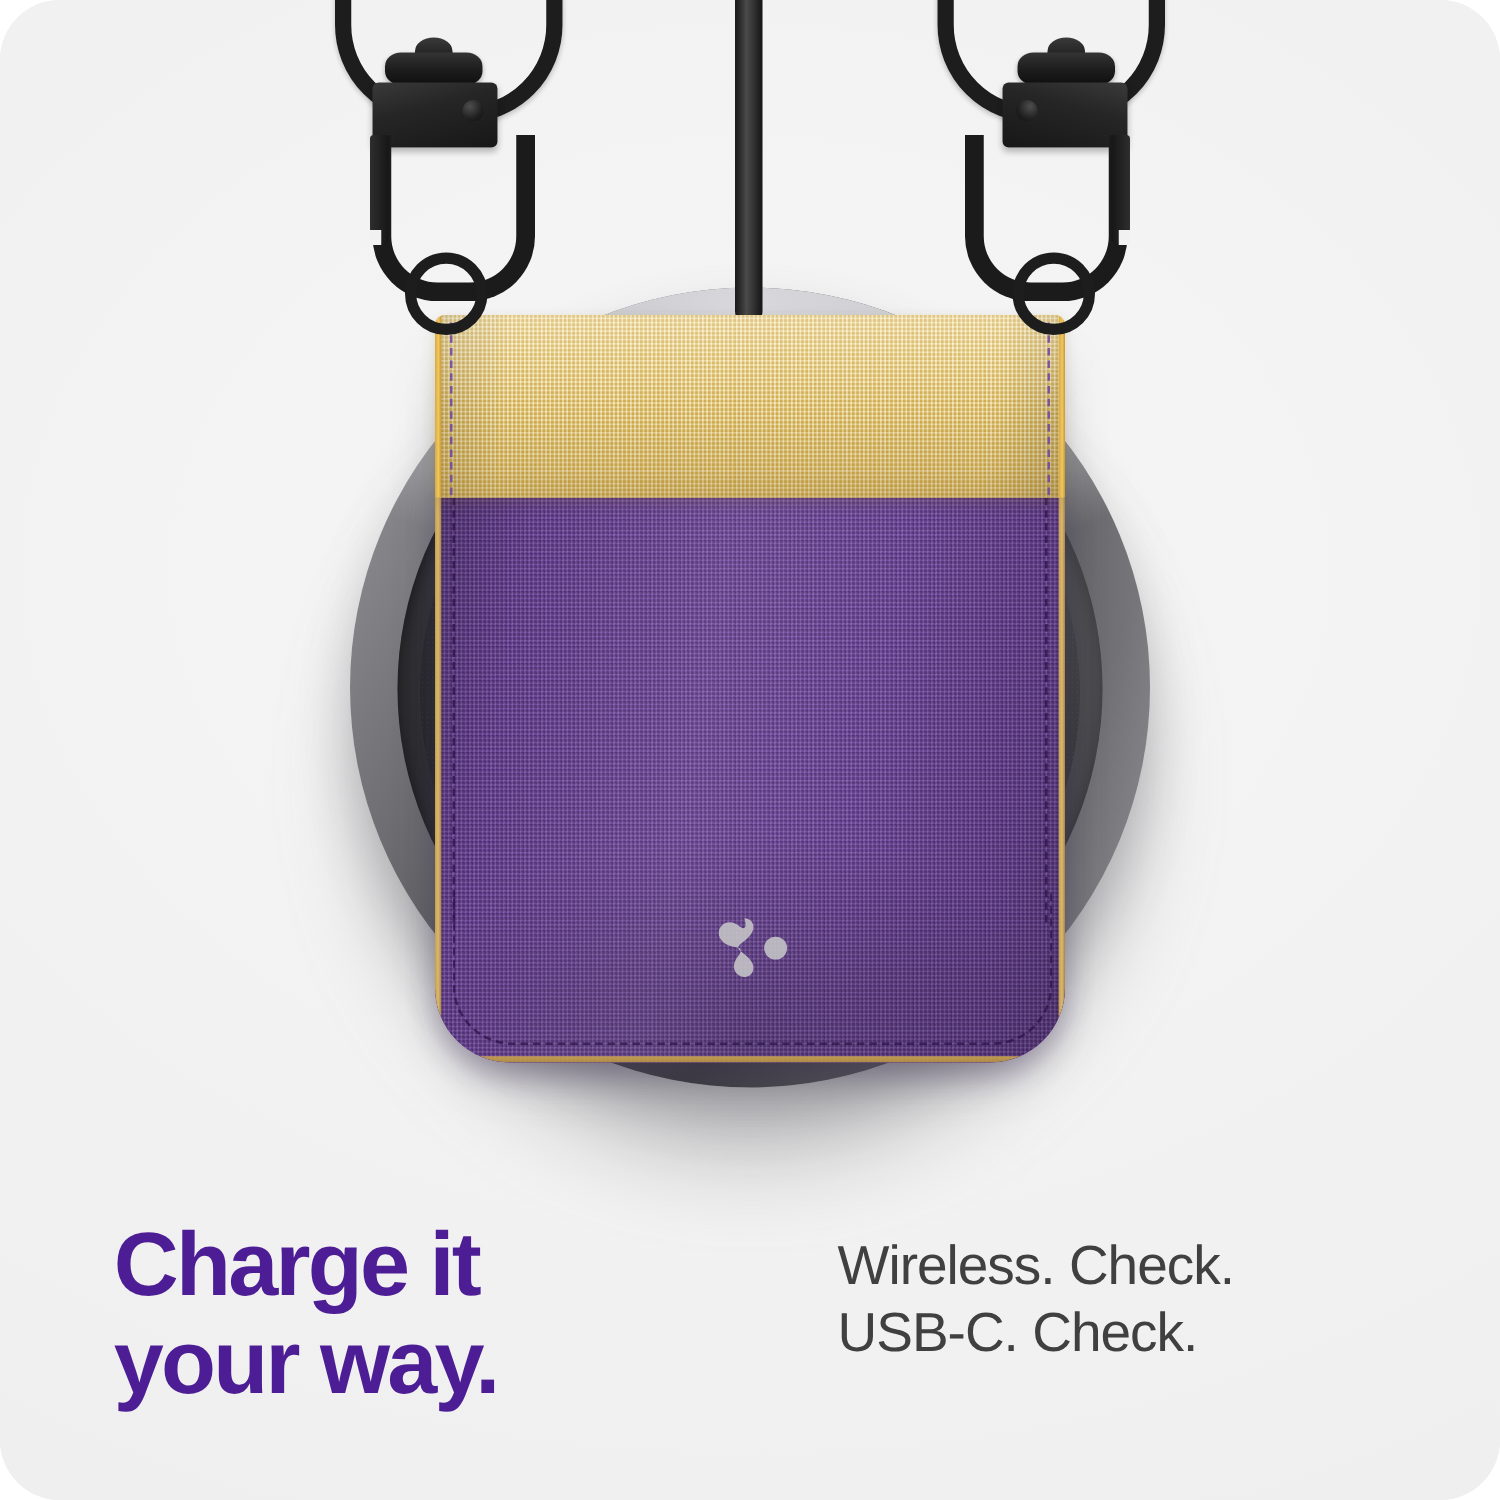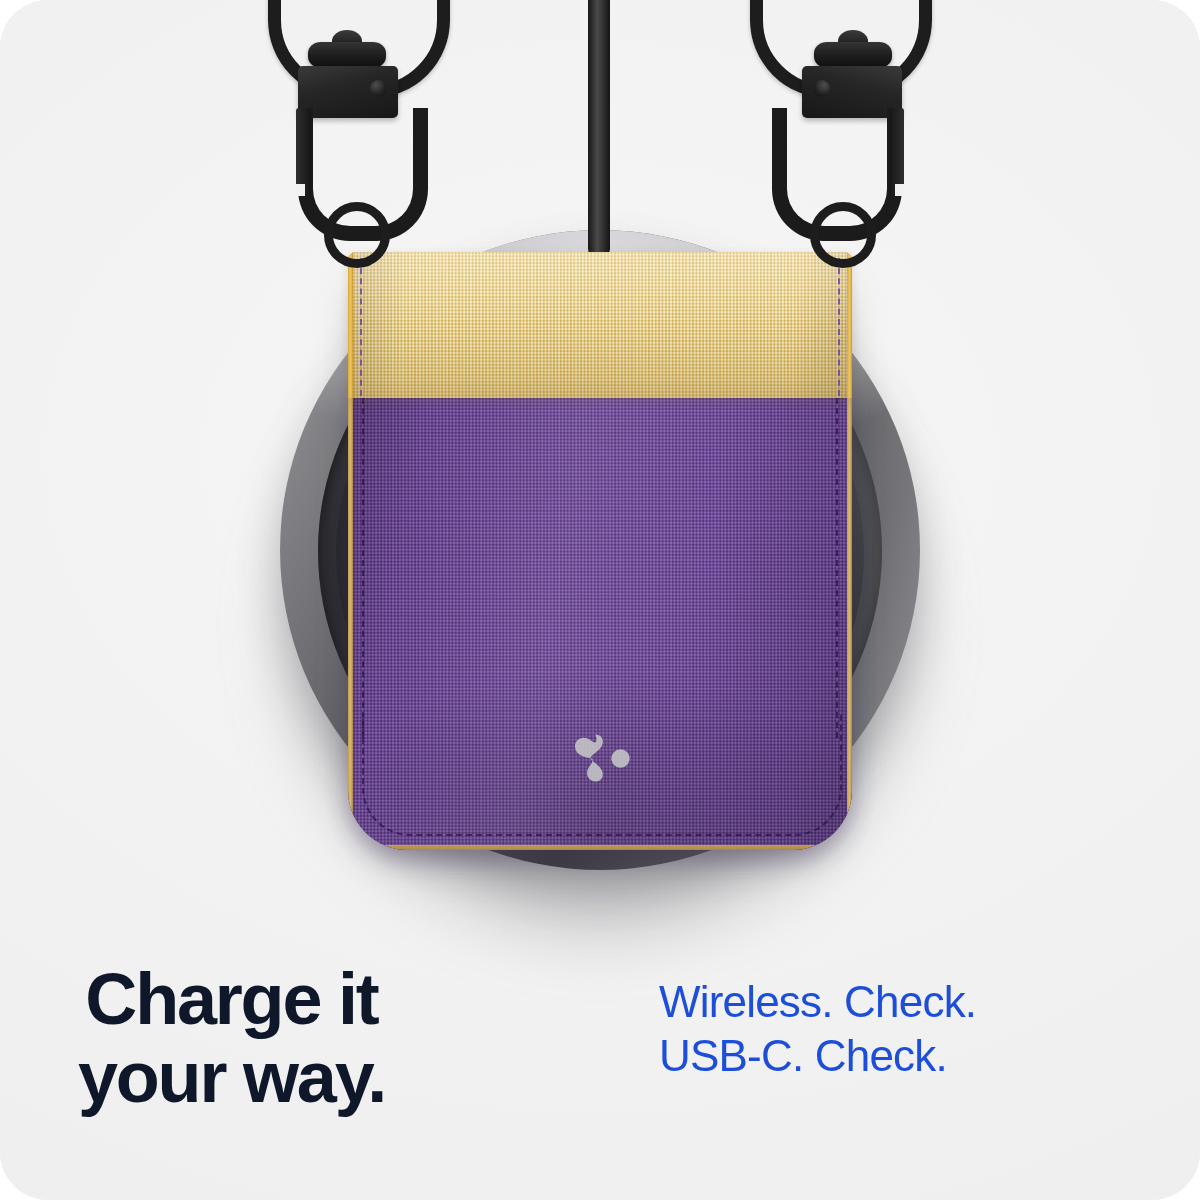--- a/index.html
+++ b/index.html
@@ -415,39 +415,38 @@
     left: 0;
     top: 960px;
     width: 1200px;
     height: 200px;
     z-index: 8;
   }
   .headline {
     position: absolute;
     left: 78px;
     top: 0;
-    margin: 0;
+    margin: 13px;
     font-size: 72px;
     line-height: 78px;
     font-weight: 700;
     letter-spacing: -2.2px;
-    color: #0f172a;
+    color: #4c1d95;
     white-space: pre-line;
-    text-align: center;
   }
   .subcopy {
     position: absolute;
     left: 654px;
     top: 10px;
-    margin: 5px;
+    margin: 16px;
     font-size: 44px;
     line-height: 54px;
     font-weight: 400;
     letter-spacing: -0.8px;
-    color: #1d4ed8;
+    color: #404040;
     white-space: pre-line;
   }
 </style>
 </head>
 <body>
 
 <div id="poster">
 
   <div class="backdrop-grad"></div>
 

